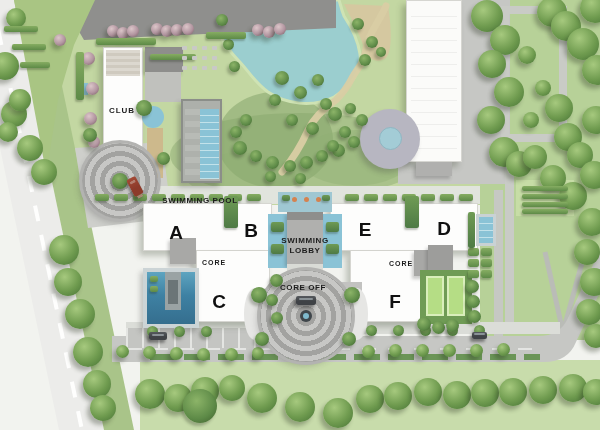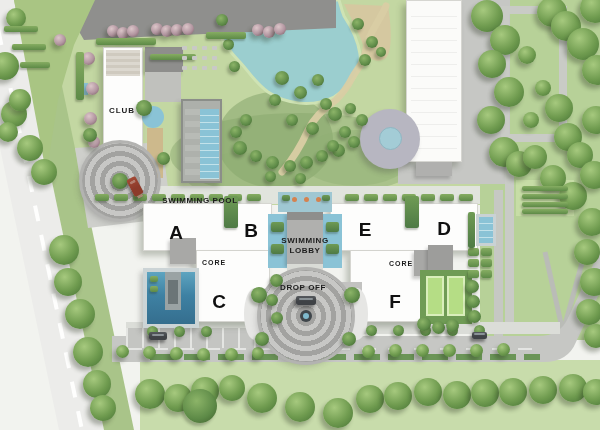--- a/index.html
+++ b/index.html
@@ -392,21 +392,21 @@
       <div class="car" style="left: 149px; top: 332px; width: 18px; height: 8px; transform: rotate(0deg);"></div>
       <div class="car" style="left: 472px; top: 332px; width: 15px; height: 7px; transform: rotate(0deg);"></div>
     </div>
 
   <div class="lbl" style="left:122px;top:111px;letter-spacing:1px;">CLUB</div>
   <div class="lbl" style="left:200px;top:201px;">SWIMMING POOL</div>
   <div class="lbl" style="left:305px;top:246px;">
     <span style="display:block;">SWIMMING</span>
     <span style="display:block;">LOBBY</span>
   </div>
-  <div class="lbl" style="left:303px;top:288px;">DROP OFF</div>
+  <div class="lbl" style="left:303px;top:288px;">CORE OFF</div>
   <div class="lbl core" style="left:214px;top:263px;">CORE</div>
   <div class="lbl core" style="left:401px;top:264px;">CORE</div>
   <div class="bletter" style="left:176px;top:233px;">A</div>
   <div class="bletter" style="left:251px;top:231px;">B</div>
   <div class="bletter" style="left:219px;top:302px;">C</div>
   <div class="bletter" style="left:444px;top:229px;">D</div>
   <div class="bletter" style="left:365px;top:230px;">E</div>
   <div class="bletter" style="left:395px;top:302px;">F</div>
 </div>
 

